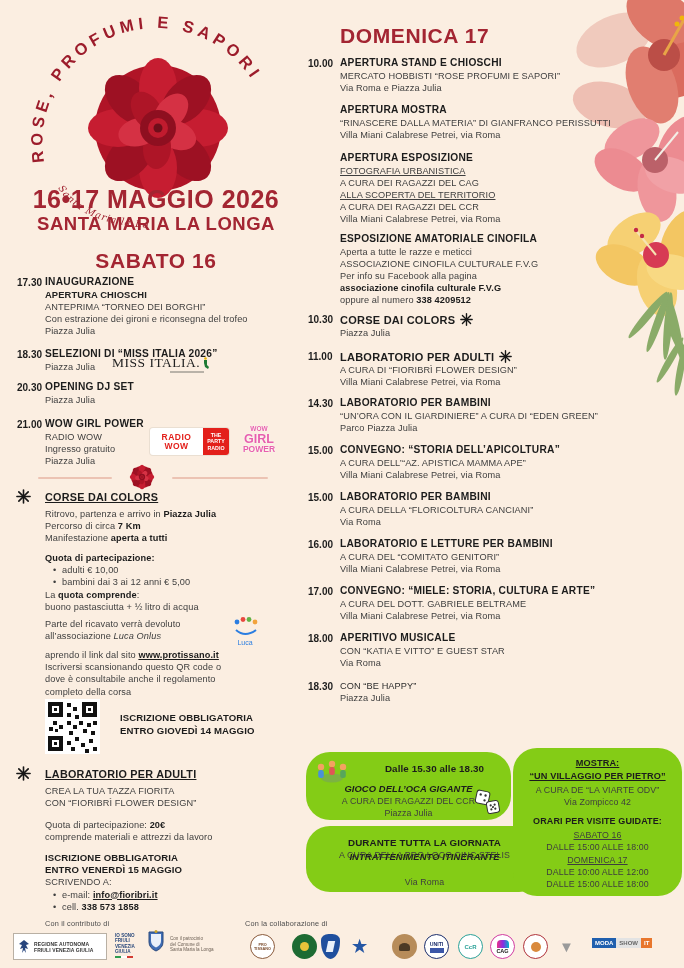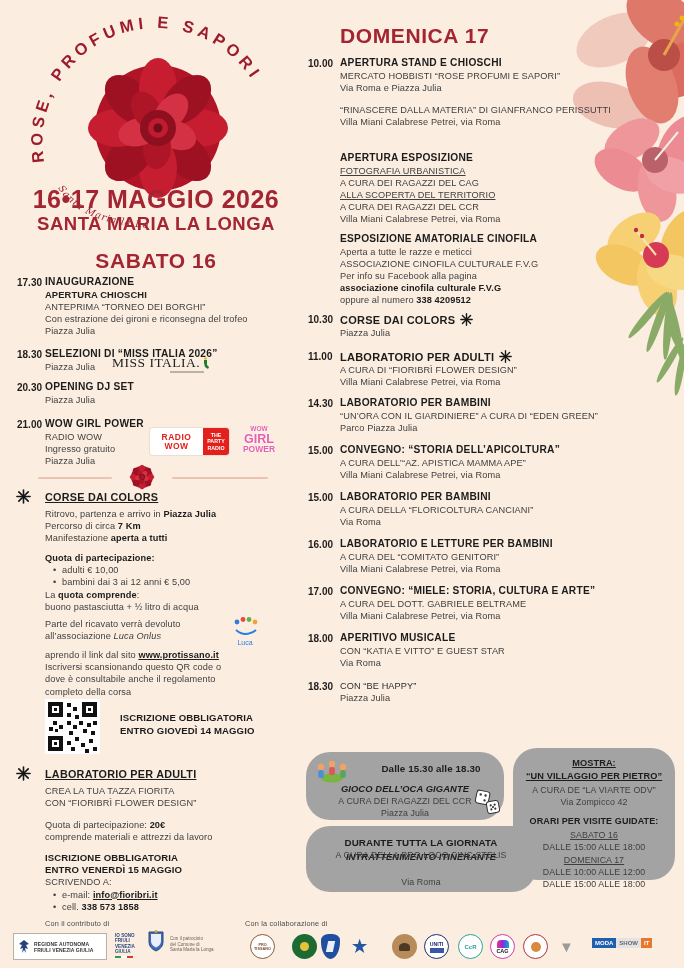--- a/index.html
+++ b/index.html
@@ -21,21 +21,21 @@
   .ttl{font-size:10.2px;font-weight:700;color:#1c1c1c;line-height:12.6px;letter-spacing:.25px;}
   .ln{font-size:9.2px;line-height:12.2px;color:#3e3e3e;letter-spacing:.1px;}
   .lnb{font-weight:700;color:#222;}
   .u{text-decoration:underline;}
   .i{font-style:italic;}
   .b{font-weight:700;color:#1c1c1c;}
   .lk{font-weight:700;color:#1c1c1c;text-decoration:underline;}
   .bul{position:relative;padding-left:11px;}
   .bul::before{content:"•";position:absolute;left:2px;top:0;}
   
-  .pbox{position:absolute;background:#a3a3a3;border-radius:24px;text-align:center;}
+  .pbox{position:absolute;background:#84cc16;border-radius:24px;text-align:center;padding-left:7px;}
   .pbox .pl{position:absolute;left:0;width:100%;font-size:8.8px;color:#3e3e3e;letter-spacing:.1px;}
   .pbox .plb{font-weight:700;color:#1c1c1c;font-size:9.8px;}
   .pbox .pli{font-weight:700;font-style:italic;color:#1c1c1c;font-size:9.4px;}
   
   .star{width:15px;height:15px;}
   .star-inline{width:13px;height:13px;vertical-align:-2px;margin-left:5px;}
   .missitalia{position:absolute;left:112px;top:355px;display:flex;align-items:center;
               font-family:"Liberation Serif",serif;font-size:13.5px;color:#222;letter-spacing:.5px;}
   .missitalia .tagbar{position:absolute;left:58px;top:16px;width:34px;height:2px;background:#b9b2a8;}
   .radiowow{position:absolute;left:150px;top:428px;width:79px;height:27px;display:flex;
@@ -350,20 +350,21 @@
     <span class="tm">10.00</span>
     <div class="ct">
       <div class="ttl">APERTURA STAND E CHIOSCHI</div>
       <div class="ln">MERCATO HOBBISTI “ROSE PROFUMI E SAPORI”</div>
       <div class="ln">Via Roma e Piazza Julia</div>
     </div>
   </div>
 
   <div class="ev ev-r" style="top:104px;">
     <div class="ct">
+      <div class="ttl">APERTURA MOSTRA</div>
       <div class="ln">“RINASCERE DALLA MATERIA” DI GIANFRANCO PERISSUTTI</div>
       <div class="ln">Villa Miani Calabrese Petrei, via Roma</div>
     </div>
   </div>
 
   <div class="ev ev-r" style="top:152px;">
     <div class="ct">
       <div class="ttl">APERTURA ESPOSIZIONE</div>
       <div class="ln u">FOTOGRAFIA URBANISTICA</div>
       <div class="ln">A CURA DEI RAGAZZI DEL CAG</div>
@@ -499,21 +500,21 @@
     </svg>
   </div>
 
   <div class="pbox" style="left:306px;top:826px;width:230px;height:66px;">
     <div class="pl plb" style="top:11px;">DURANTE TUTTA LA GIORNATA</div>
     <div class="pl pli" style="top:25px;">INTRATTENIMENTO ITINERANTE</div>
     <div class="pl" style="top:24px;">A CURA DELLA PRO LOCO CINC STELIS</div>
     <div class="pl" style="top:51px;">Via Roma</div>
   </div>
 
-  <div class="pbox" style="left:513px;top:748px;width:162px;height:132px;">
+  <div class="pbox" style="left:513px;top:748px;width:162px;height:148px;">
     <div class="pl plb u" style="top:10px;font-size:9.2px;">MOSTRA:</div>
     <div class="pl plb u" style="top:23px;font-size:9.2px;">“UN VILLAGGIO PER PIETRO”</div>
     <div class="pl" style="top:37px;">A CURA DE “LA VIARTE ODV”</div>
     <div class="pl" style="top:49px;">Via Zompicco 42</div>
     <div class="pl plb" style="top:68px;font-size:9px;">ORARI PER VISITE GUIDATE:</div>
     <div class="pl u" style="top:82px;">SABATO 16</div>
     <div class="pl" style="top:94px;">DALLE 15:00 ALLE 18:00</div>
     <div class="pl u" style="top:107px;">DOMENICA 17</div>
     <div class="pl" style="top:119px;">DALLE 10:00 ALLE 12:00</div>
     <div class="pl" style="top:131px;">DALLE 15:00 ALLE 18:00</div>

